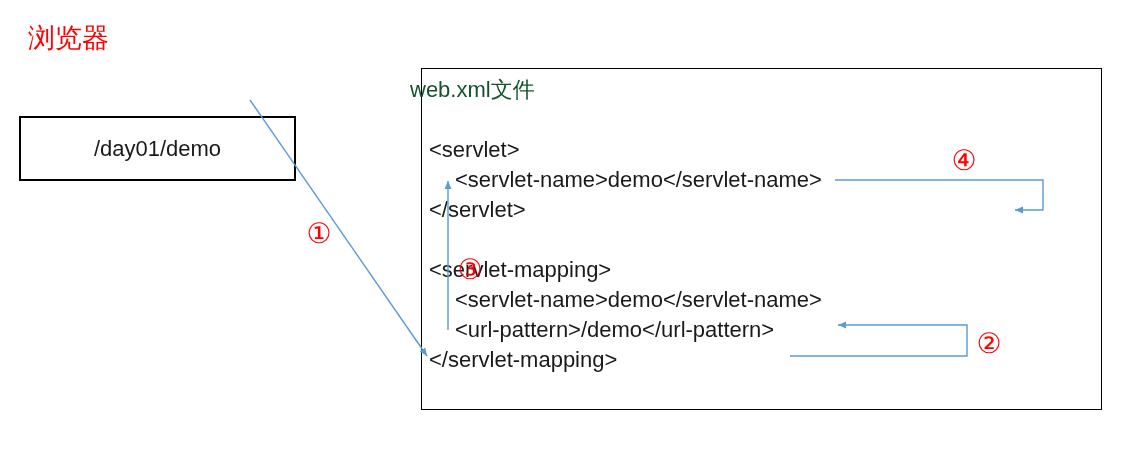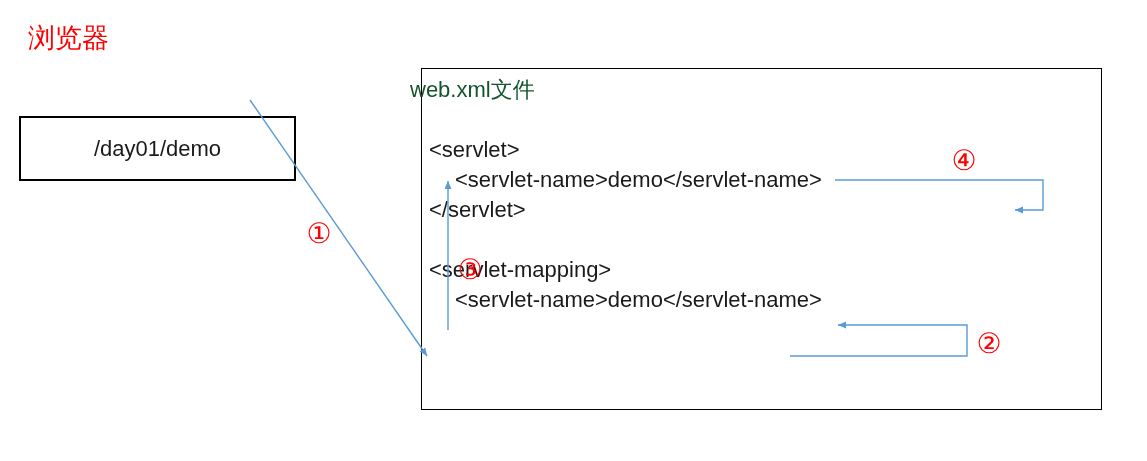--- a/index.html
+++ b/index.html
@@ -129,20 +129,22 @@
   <div class="server-box"></div>
 
   <div class="webxml-label">web.xml文件</div>
 
   <div class="code-block">
     <div class="code-line">&lt;servlet&gt;</div>
     <div class="code-line indent">&lt;servlet-name&gt;demo&lt;/servlet-name&gt;</div>
     <div class="code-line">&lt;/servlet&gt;</div>
     <div class="code-line gap-before">&lt;servlet-mapping&gt;</div>
     <div class="code-line indent">&lt;servlet-name&gt;demo&lt;/servlet-name&gt;</div>
+    <div class="code-line indent">&lt;url-pattern&gt;/demo&lt;/url-pattern&gt;</div>
+    <div class="code-line">&lt;/servlet-mapping&gt;</div>
   </div>
 
   <svg class="arrow-layer" viewBox="0 0 1147 461" xmlns="http://www.w3.org/2000/svg">
     <defs>
       <marker id="ah" markerUnits="userSpaceOnUse" markerWidth="10" markerHeight="10" refX="8" refY="3.5" orient="auto">
         <path class="arrow-head" d="M0,0 L8,3.5 L0,7 Z"></path>
       </marker>
     </defs>
 
     <path class="arrow" d="M250,100 L427,356" marker-end="url(#ah)"></path>

